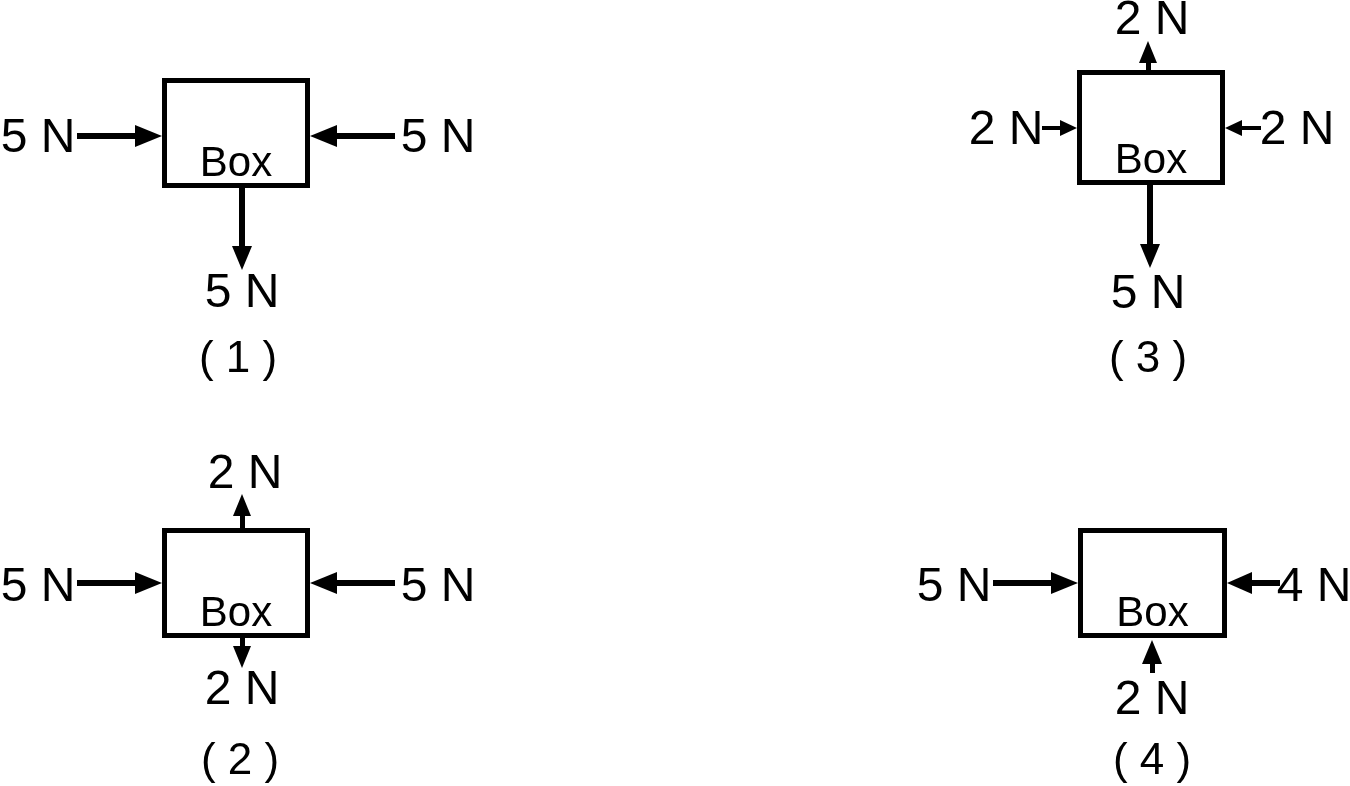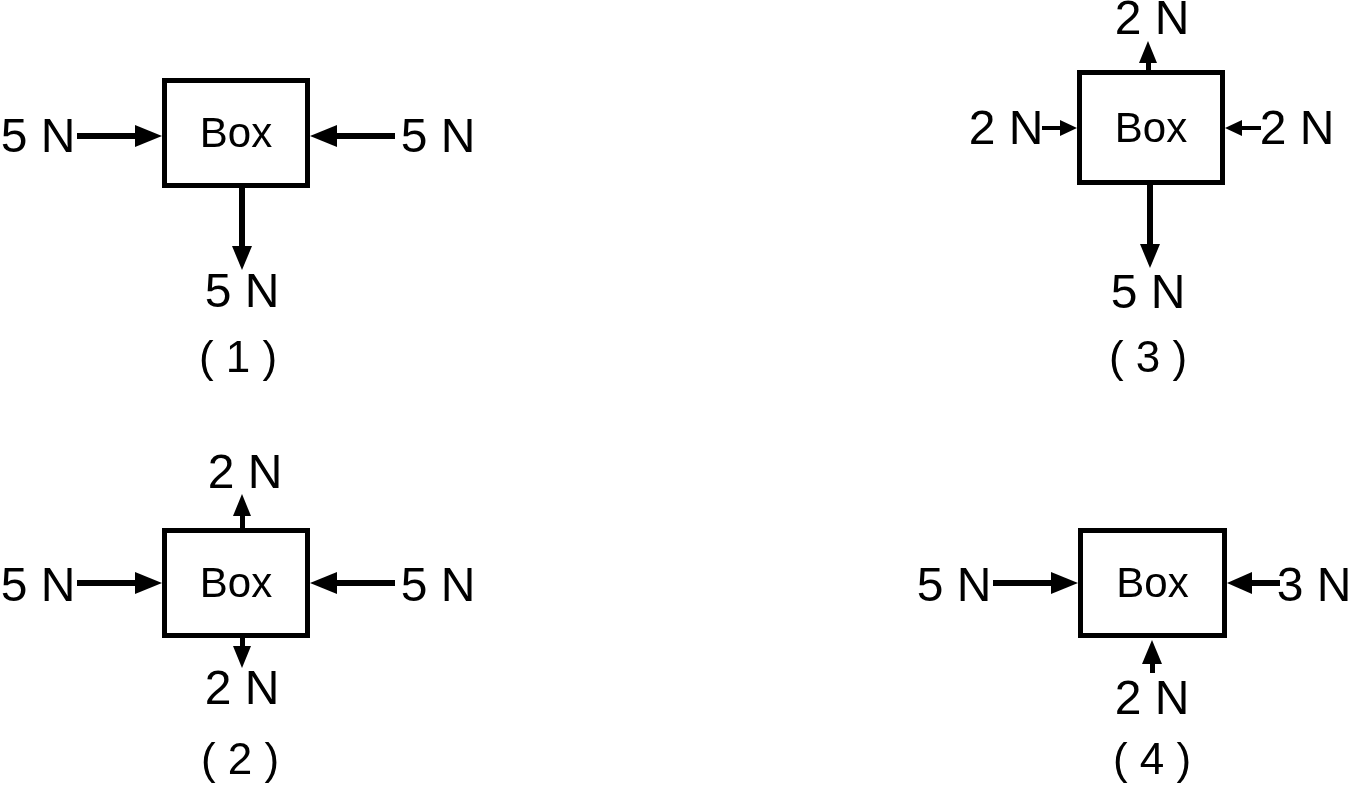--- a/index.html
+++ b/index.html
@@ -19,21 +19,21 @@
   .diagram {
     position: absolute;
     inset: 0;
   }
   .force-box {
     position: absolute;
     box-sizing: border-box;
     border: 5px solid #000000;
     background: #ffffff;
     display: flex;
-    align-items: center;
+    align-items: flex-end;
     justify-content: center;
   }
   .box-label {
     font-size: 42px;
     line-height: 1;
     white-space: nowrap;
   }
   .force-label {
     position: absolute;
     transform: translate(-50%, -50%);
@@ -115,19 +115,19 @@
     </div>
     <div class="diagram">
       <div class="force-box" style="left: 1078px; top: 528px; width: 149px; height: 110px;">
         <div class="box-label">Box</div>
       </div>
       <div class="arrow-shaft" style="top: 580px; height: 6px; left: 993px; width: 58px;"></div>
       <div class="arrow-head" style="top: 572px; border-top: 11px solid transparent; border-bottom: 11px solid transparent; left: 1051px; border-left: 27px solid rgb(0, 0, 0);"></div>
       <div class="force-label" style="left: 954px; top: 585px;">5 N</div>
       <div class="arrow-shaft" style="top: 580px; height: 6px; left: 1252px; width: 28px;"></div>
       <div class="arrow-head" style="top: 572px; border-top: 11px solid transparent; border-bottom: 11px solid transparent; left: 1227px; border-right: 25px solid rgb(0, 0, 0);"></div>
-      <div class="force-label" style="left: 1314px; top: 585px;">3 N</div>
+      <div class="force-label" style="left: 1314px; top: 585px;">4 N</div>
       <div class="arrow-shaft" style="left: 1149.5px; width: 5px; top: 664px; height: 9px;"></div>
       <div class="arrow-head" style="left: 1142px; border-left: 10px solid transparent; border-right: 10px solid transparent; top: 640px; border-bottom: 24px solid rgb(0, 0, 0);"></div>
       <div class="force-label" style="left: 1152px; top: 698px;">2 N</div>
       <div class="diagram-caption" style="left: 1152px; top: 759px;">( 4 )</div>
     </div>
   </div>
 
 </body></html>

